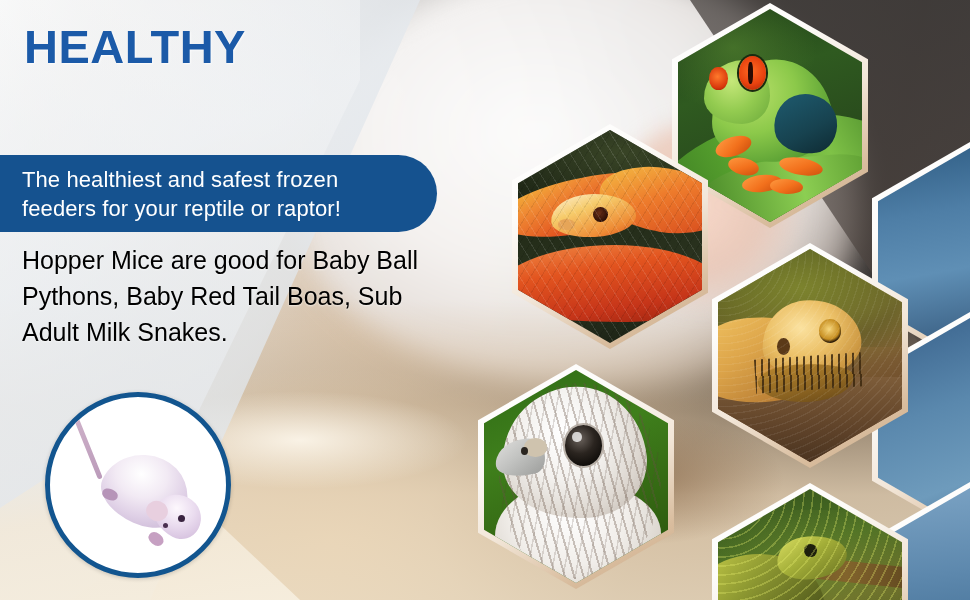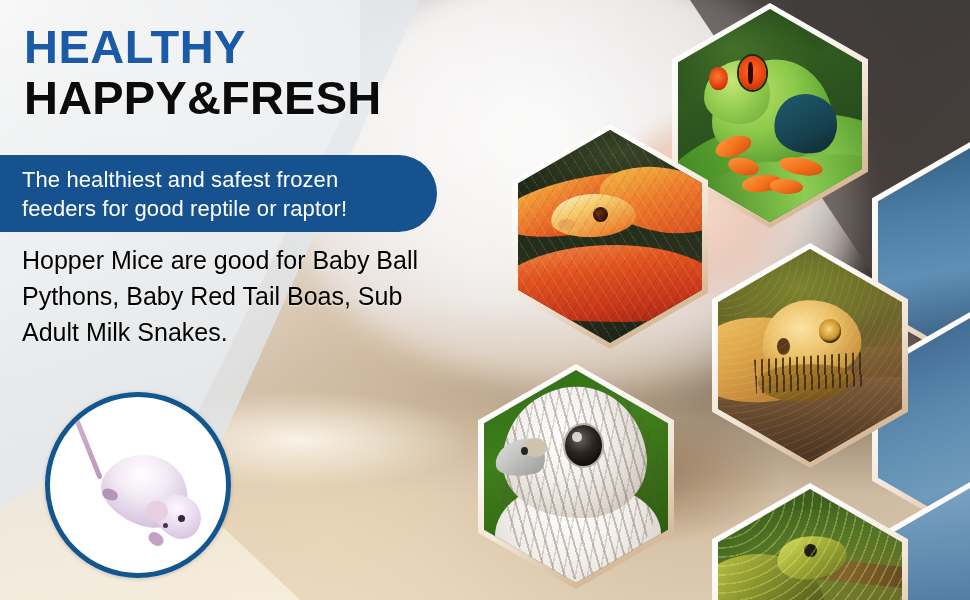--- a/index.html
+++ b/index.html
@@ -418,25 +418,24 @@
         <div class="falcon-nost"></div>
         <div class="falcon-eye"></div>
         <div class="falcon-eye-gl"></div>
       </div>
     </div>
 
   </div>
 
   <div class="headline">
     <div class="h-line1">HEALTHY</div>
-    <div class="h-line2">HAPPY&amp;FRESH</div>
   </div>
 
   <div class="blue-banner">
-    <p>The healthiest and safest frozen feeders for good reptile or raptor!</p>
+    <p>The healthiest and safest frozen feeders for your reptile or raptor!</p>
   </div>
 
   <p class="desc">Hopper Mice are good for Baby Ball Pythons, Baby Red Tail Boas, Sub Adult Milk Snakes.</p>
 
   <div class="mouse-circle">
     <div class="mouse-tail"></div>
     <div class="mouse-body"></div>
     <div class="mouse-foot"></div>
     <div class="mouse-head"></div>
     <div class="mouse-ear"></div>

